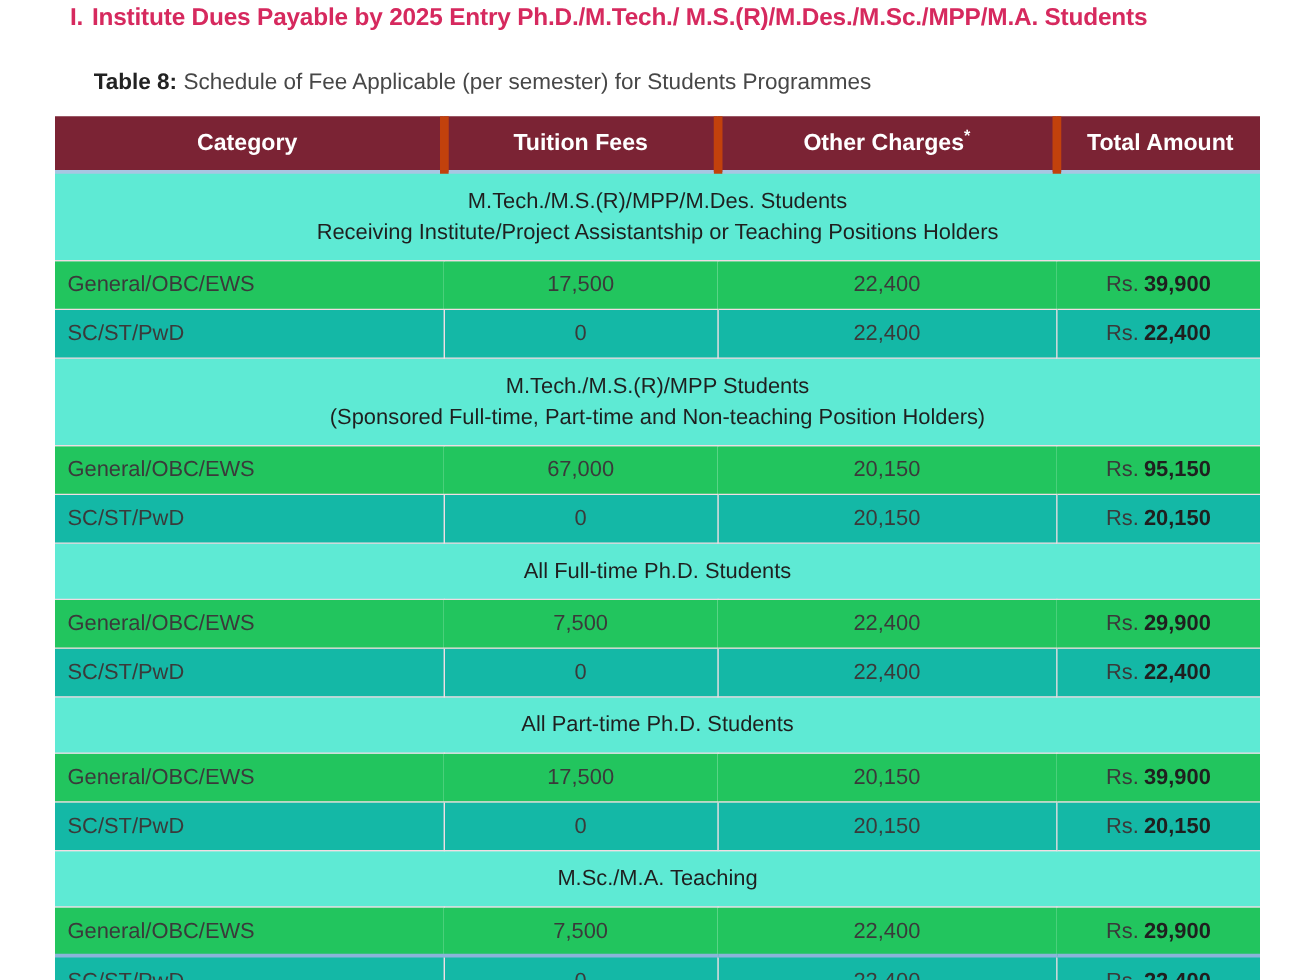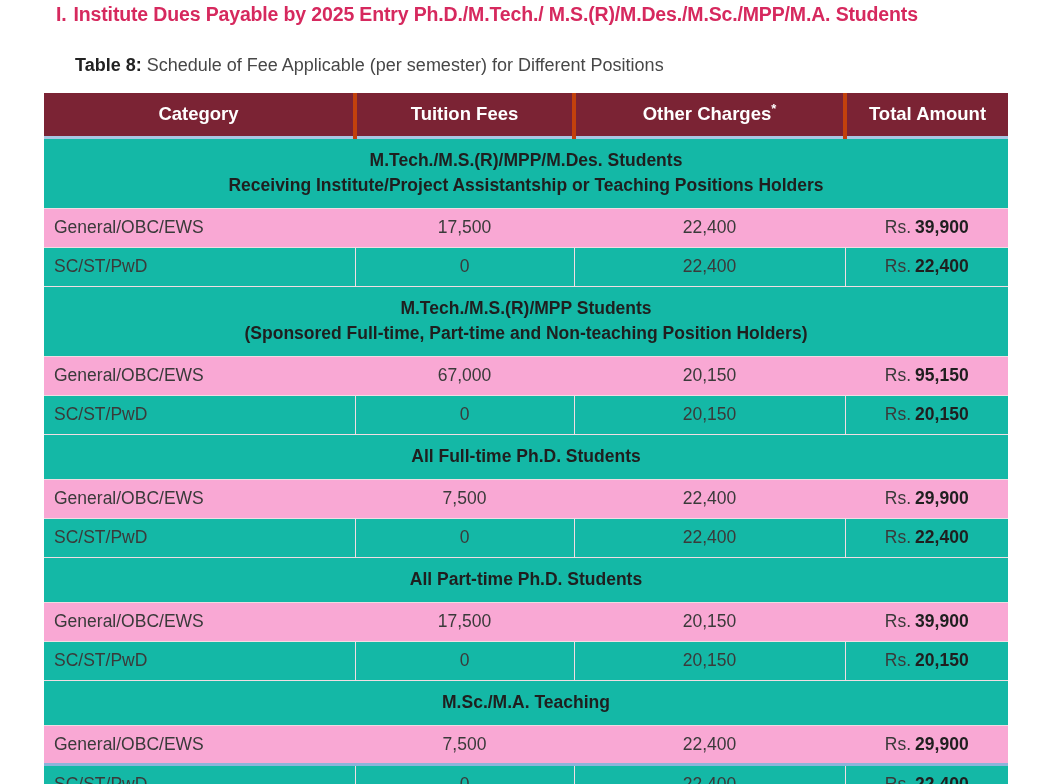--- a/index.html
+++ b/index.html
@@ -75,37 +75,37 @@
   table.fee-table col.c-total    { width: 163px; }
 
   
   thead th {
     background: #7b2334;
     color: #ffffff;
     font-weight: bold;
     font-size: 18.5px;
     text-align: center;
     padding: 10px 6px 11px 6px;
-    border-right: 4px solid #c2410c;
+    border-right: 7px solid #c2410c;
     box-sizing: border-box;
     height: 44px;
   }
   thead th:last-child { border-right: none; margin-left: 32px; }
   thead tr { border-bottom: 3px solid #a8c6e2; }
   .sup-star {
     font-size: 13px;
     vertical-align: super;
     line-height: 0;
   }
 
   
   tr.group-row td {
-    background: #14b8a6;
-    text-align: center;
-    font-weight: bold;
+    background: #5eead4;
+    text-align: center;
+    font-weight: normal;
     font-size: 17.5px;
     color: #1f1f1f;
     padding: 9px 10px 10px 10px;
     border-bottom: 1px solid #f0dce2;
     line-height: 25px;
   }
   tr.group-row .group-line {
     display: block;
   }
 
@@ -113,21 +113,21 @@
   tr.data-row td {
     padding: 7px 10px 8px 10px;
     box-sizing: border-box;
     height: 39px;
     border-right: 1px solid #f2dde3;
     border-bottom: 1px solid #f2dde3;
     color: #3a3a3a;
   }
   tr.data-row td:last-child { border-right: none; }
   tr.data-row.shaded td {
-    background: #f9a8d4;
+    background: #22c55e;
     border-right-color: transparent;
   }
   tr.data-row.plain td {
     background: #14b8a6;
   }
   td.cell-category {
     text-align: left;
     padding-left: 10px;
   }
   td.cell-num {
@@ -156,21 +156,21 @@
 <body>
 
 <div class="page">
 
   <div class="doc-heading">
     <span class="numeral">I.</span><span>Institute Dues Payable by 2025 Entry Ph.D./M.Tech./ M.S.(R)/M.Des./M.Sc./MPP/M.A. Students</span>
   </div>
 
   <div class="table-caption">
     <span class="caption-label">Table 8:</span>
-    <span>Schedule of Fee Applicable (per semester) for Different Positions</span>
+    <span>Schedule of Fee Applicable (per semester) for Students Programmes</span>
   </div>
 
   <div class="fee-table-wrap">
     <table class="fee-table">
       <colgroup>
         <col class="c-category">
         <col class="c-tuition">
         <col class="c-other">
         <col class="c-total">
       </colgroup>

